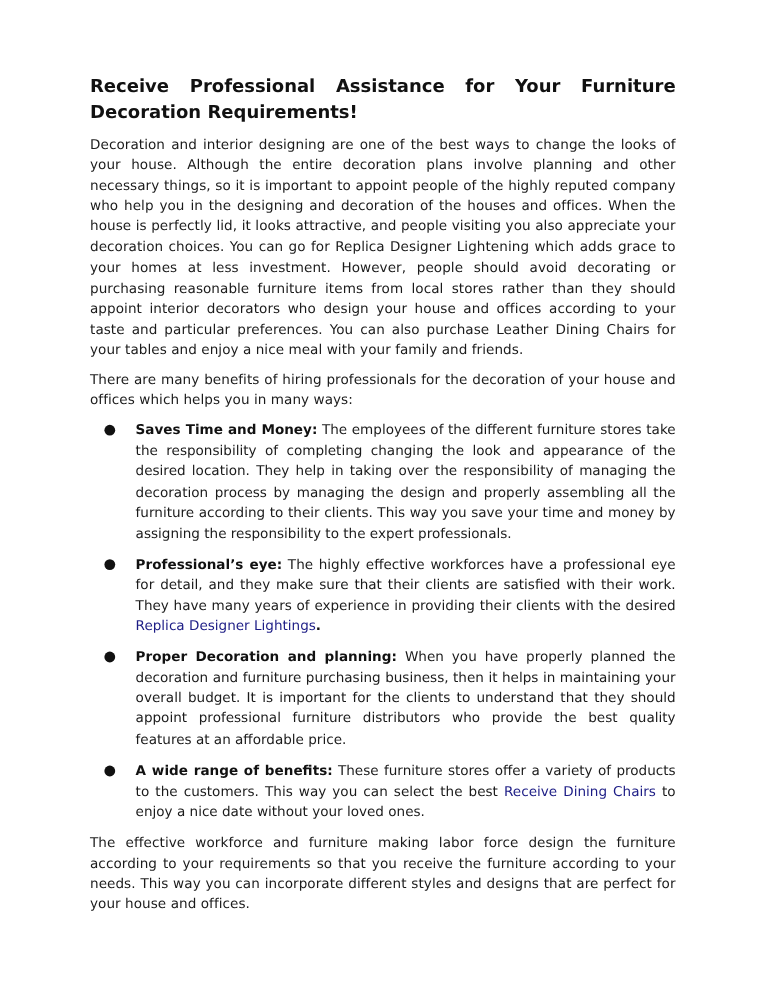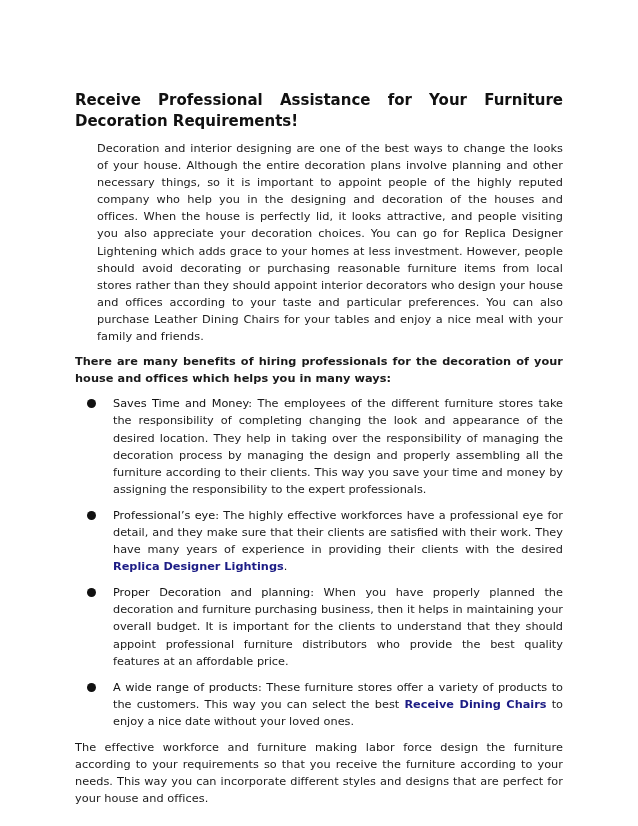--- a/index.html
+++ b/index.html
@@ -11,41 +11,41 @@
     width: 638px;
     height: 826px;
     overflow: hidden;
     position: relative;
     font-family: "DejaVu Sans", sans-serif;
     color: #1a1a1a;
   }
   .page {
     position: absolute;
     left: 75px;
-    top: 90px;
+    top: 62px;
     width: 488px;
   }
   .title {
     font-family: "DejaVu Sans", sans-serif;
     font-weight: bold;
     font-size: 15px;
     line-height: 21px;
     text-align: justify;
     margin: 0 0 8px 0;
     color: #111;
   }
   p {
     margin: 0;
     font-size: 11.3px;
     line-height: 17.1px;
     text-align: justify;
     letter-spacing: 0.05px;
   }
-  .para1 { margin-bottom: 8px; margin-left: 22px; }
-  .para2 { margin-bottom: 8px; font-weight: bold; }
+  .para1 { margin-bottom: 8px; }
+  .para2 { margin-bottom: 8px; }
   ul.benefits {
     list-style: none;
     margin: 0;
     padding: 0;
   }
   ul.benefits li {
     position: relative;
     padding-left: 38px;
     margin-bottom: 9px;
     font-size: 11.3px;
@@ -54,23 +54,23 @@
   }
   .bullet {
     position: absolute;
     left: 12px;
     top: 4px;
     width: 9px;
     height: 9px;
     border-radius: 50%;
     background: #111;
   }
-  .term { font-weight: normal; color: #111; }
+  .term { font-weight: bold; color: #111; }
   .link {
-    font-weight: bold;
+    font-weight: normal;
     color: #1c1c85;
     text-decoration: none;
   }
   .para3 { margin-top: 0; }
 </style>
 </head>
 <body>
 
 <div class="page">
   <h1 class="title">Receive Professional Assistance for Your Furniture Decoration Requirements!</h1>
@@ -87,18 +87,18 @@
     <li>
       <span class="bullet"></span>
       <span class="term">Professional’s eye:</span><span> The highly effective workforces have a professional eye for detail, and they make sure that their clients are satisfied with their work. They have many years of experience in providing their clients with the desired </span><a class="link" href="#">Replica Designer Lightings</a><span class="term">.</span>
     </li>
     <li>
       <span class="bullet"></span>
       <span class="term">Proper Decoration and planning:</span><span> When you have properly planned the decoration and furniture purchasing business, then it helps in maintaining your overall budget. It is important for the clients to understand that they should appoint professional furniture distributors who provide the best quality features at an affordable price.</span>
     </li>
     <li>
       <span class="bullet"></span>
-      <span class="term">A wide range of products:</span><span> These furniture stores offer a variety of products to the customers.  This way you can select the best </span><a class="link" href="#">Receive Dining Chairs</a><span> to enjoy a nice date without your loved ones.</span>
+      <span class="term">A wide range of benefits:</span><span> These furniture stores offer a variety of products to the customers.  This way you can select the best </span><a class="link" href="#">Receive Dining Chairs</a><span> to enjoy a nice date without your loved ones.</span>
     </li>
   </ul>
 
   <p class="para3">The effective workforce and furniture making labor force design the furniture according to your requirements so that you receive the furniture according to your needs. This way you can incorporate different styles and designs that are perfect for your house and offices.</p>
 </div>
 
 </body></html>

